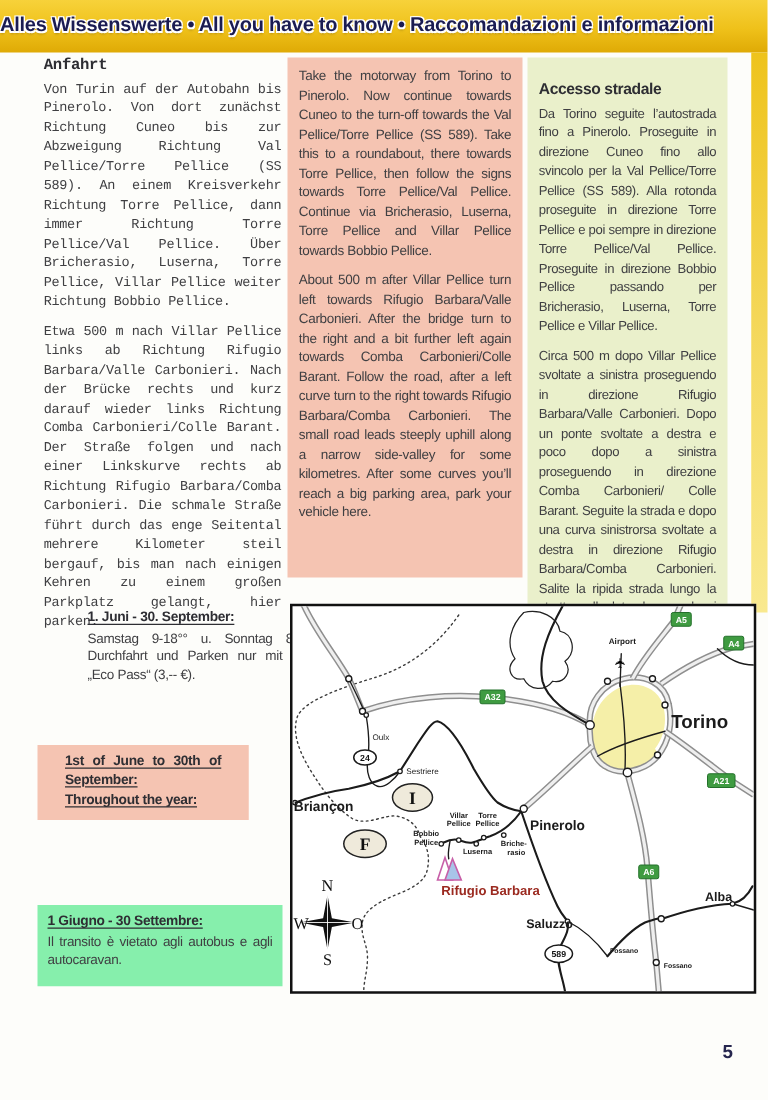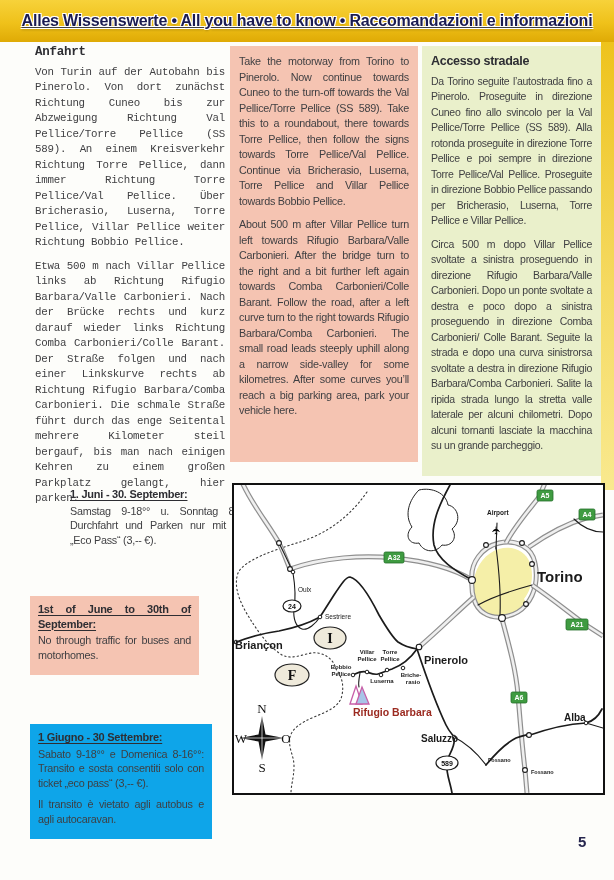--- a/index.html
+++ b/index.html
@@ -3,45 +3,45 @@
 <meta charset="utf-8">
 <style>
   html,body{margin:0;padding:0;}
   body{width:614px;height:880px;position:relative;background:#fdfdfa;
        font-family:"Liberation Sans",sans-serif;color:#3f3f42;overflow:hidden;}
   .abs{position:absolute;}
 
   
   .header-band{left:0;top:0;width:614px;height:42px;
     background:linear-gradient(180deg,#f7d23a 0%,#efc11a 55%,#dfaa05 100%);
-    display:flex;align-items:center;justify-content:center;text-decoration:underline;}
+    display:flex;align-items:center;}
   .header-title{font-size:16px;font-weight:700;letter-spacing:-0.2px;color:#1b1c52;
     text-shadow:-1px -1px 0 #fff,1px -1px 0 #fff,-1px 1px 0 #fff,1px 1px 0 #fff,0 2px 2px rgba(0,0,0,.25);
     white-space:nowrap;}
   .right-strip{left:601px;top:42px;width:13px;height:448px;
     background:linear-gradient(180deg,#eec31c 0%,#f5da62 55%,#f9e98f 100%);}
 
   
   .col{line-height:15.5px;text-align:justify;}
   .col-h{margin:0 0 4px 0;font-size:12.5px;font-weight:700;color:#2e2e33;}
   .col-p{margin:0 0 8px 0;}
   #col-de{left:35px;top:45px;width:190px;font-size:10.8px;letter-spacing:-0.25px;font-family:Liberation Mono, monospace;}
   #col-en{left:230px;top:46px;width:188px;min-height:416px;background:#f5c4b2;
           padding:8px 9px;box-sizing:border-box;font-size:10.8px;letter-spacing:-0.25px;}
-  #col-it{left:422px;top:46px;width:179px;min-height:430px;background:#eaf0cb;
-          padding:8px 9px;box-sizing:border-box;font-size:10.5px;letter-spacing:-0.3px;}
+  #col-it{left:422px;top:46px;width:160px;min-height:430px;background:#eaf0cb;
+          padding:18px 9px;box-sizing:border-box;font-size:10.5px;letter-spacing:-0.3px;}
 
   
   .sched{line-height:14.5px;font-size:10.8px;letter-spacing:-0.25px;text-align:justify;}
   .sched-h{margin:0 0 2px 0;font-size:11px;font-weight:700;color:#2e2e33;
            text-decoration:underline;text-underline-offset:2px;}
   .sched-p{margin:0 0 7px 0;}
   #sched-de{left:35px;top:487px;width:190px;margin-left:35px;}
-  #sched-en{left:30px;top:596px;width:169px;background:#f5c4b2;padding:6px 8px;box-sizing:border-box;}
-  #sched-it{left:30px;top:724px;width:182px;background:#0ea5e9;padding:6px 8px;box-sizing:border-box;}
+  #sched-en{left:30px;top:596px;width:169px;background:#f5c4b2;padding:6px 22px;box-sizing:border-box;}
+  #sched-it{left:30px;top:724px;width:196px;background:#86efac;padding:6px 8px;box-sizing:border-box;}
 
   
   .map-box{left:232px;top:483px;width:369px;height:308px;background:#fff;
            border:2px solid #111;box-sizing:content-box;}
   .map-box svg{display:block;}
   .border-dots{fill:none;stroke:#3a3a3a;stroke-width:1.1;stroke-dasharray:1.4 2.8;stroke-linecap:round;}
   .blob{fill:none;stroke:#222;stroke-width:1;}
   .mw-o{fill:none;stroke:#8f8f8f;stroke-width:5;}
   .mw-i{fill:none;stroke:#efefef;stroke-width:2.6;}
   .road{fill:none;stroke:#1b1b1b;stroke-width:1.7;stroke-linecap:round;}
@@ -93,26 +93,25 @@
     <p class="col-p">Circa 500 m dopo Villar Pellice svoltate a sinistra proseguendo in direzione Rifugio Barbara/Valle Carbonieri. Dopo un ponte svoltate a destra e poco dopo a sinistra proseguendo in direzione Comba Carbonieri/ Colle Barant. Seguite la strada e dopo una curva sinistrorsa svoltate a destra in direzione Rifugio Barbara/Comba Carbonieri. Salite la ripida strada lungo la stretta valle laterale per alcuni chilometri. Dopo alcuni tornanti lasciate la macchina su un grande parcheggio.</p>
   </section>
 
   <section class="abs sched" id="sched-de">
     <h3 class="sched-h">1. Juni - 30. September:</h3>
     <p class="sched-p">Samstag 9-18°° u. Sonntag 8-16°°: Durchfahrt und Parken nur mit Ticket „Eco Pass“ (3,-- €).</p>
   </section>
 
   <section class="abs sched" id="sched-en">
     <h3 class="sched-h">1st of June to 30th of September:</h3>
-    <p class="sched-p">No through traffic for buses and motorhomes.</p>
+    <h3 class="sched-h">Throughout the year:</h3>
   </section>
 
   <section class="abs sched" id="sched-it">
     <h3 class="sched-h">1 Giugno - 30 Settembre:</h3>
-    <p class="sched-p">Sabato 9-18°° e Domenica 8-16°°: Transito e sosta consentiti solo con ticket „eco pass“ (3,-- €).</p>
     <p class="sched-p">Il transito è vietato agli autobus e agli autocaravan.</p>
   </section>
 
   <div class="abs map-box">
     <svg viewBox="0 0 369 308" width="369" height="308" font-family="Liberation Sans, sans-serif">
 
       <path class="border-dots" d="M133,7 C110,40 82,52 66,57 C40,65 10,75 4,88 C-2,105 10,125 20,140 C28,152 36,162 48,170 C60,176 74,166 84,168 C94,170 100,176 102,184 C108,192 110,200 108,210 C106,222 92,227 80,232 C66,238 58,244 56,252 C54,264 60,270 60,281 C60,292 57,300 57,308"></path>
 
       <path class="blob" d="M185,5 C175,15 170,30 178,42 C170,50 175,60 185,58 C190,68 202,68 208,60 C218,62 224,52 218,44 C228,36 224,22 214,20 C212,8 198,2 185,5 Z"></path>
 

